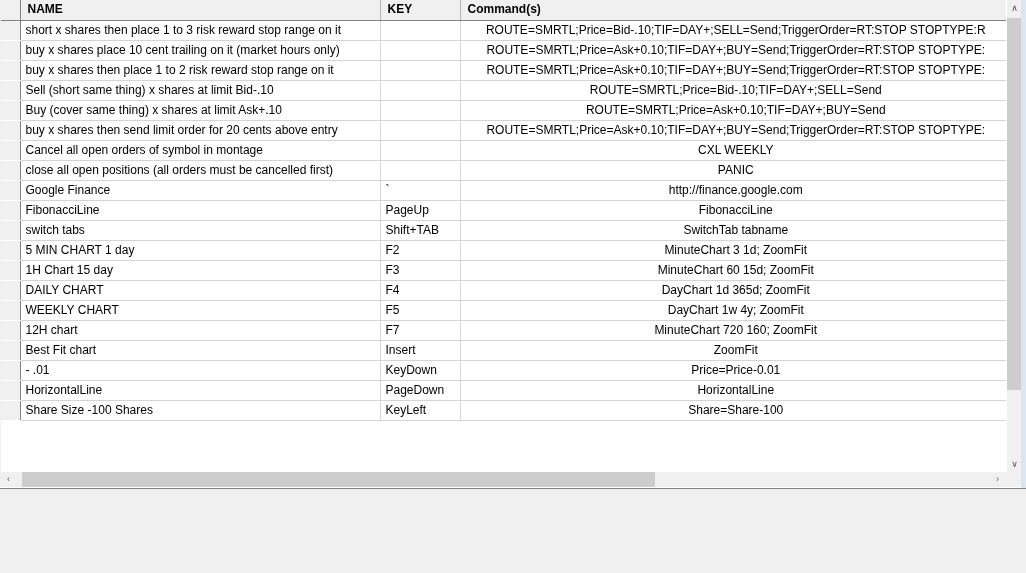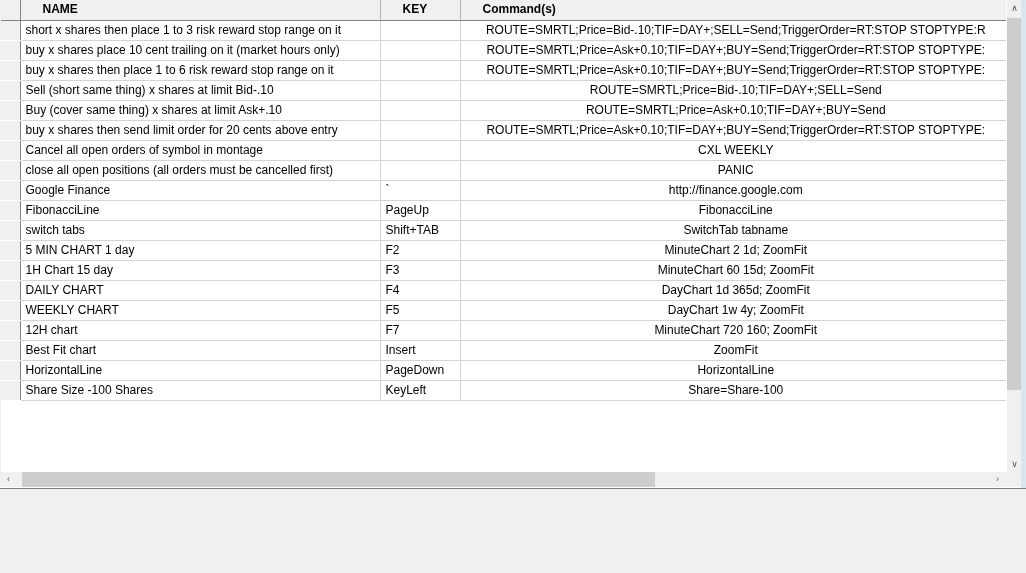--- a/index.html
+++ b/index.html
@@ -75,21 +75,21 @@
     overflow: hidden;
     box-sizing: border-box;
   }
 
   
   table.grid thead th {
     background: #f0f0f0;
     border-right: 1px solid #b4b4b4;
     border-bottom: 1px solid #828282;
     font-weight: bold;
-    padding-left: 22px;
+    padding-left: 7px;
   }
   table.grid thead th.h-sel {
     padding-left: 0;
     background: #f0f0f0;
     border-right: 1px solid #828282;
   }
   table.grid thead th.h-cmd {
     border-right: none;
   }
 
@@ -246,21 +246,21 @@
               <td class="cmd">ROUTE=SMRTL;Price=Bid-.10;TIF=DAY+;SELL=Send;TriggerOrder=RT:STOP STOPTYPE:R</td>
             </tr>
             <tr>
               <td class="sel"></td>
               <td class="name">buy x shares place 10 cent trailing on it (market hours only)</td>
               <td class="key"></td>
               <td class="cmd">ROUTE=SMRTL;Price=Ask+0.10;TIF=DAY+;BUY=Send;TriggerOrder=RT:STOP STOPTYPE:</td>
             </tr>
             <tr>
               <td class="sel"></td>
-              <td class="name">buy x shares then place 1 to 6 risk reward stop range on it</td>
+              <td class="name">buy x shares then place 1 to 2 risk reward stop range on it</td>
               <td class="key"></td>
               <td class="cmd">ROUTE=SMRTL;Price=Ask+0.10;TIF=DAY+;BUY=Send;TriggerOrder=RT:STOP STOPTYPE:</td>
             </tr>
             <tr>
               <td class="sel"></td>
               <td class="name">Sell (short same thing) x shares at limit Bid-.10</td>
               <td class="key"></td>
               <td class="cmd">ROUTE=SMRTL;Price=Bid-.10;TIF=DAY+;SELL=Send</td>
             </tr>
             <tr>
@@ -302,21 +302,21 @@
             <tr>
               <td class="sel"></td>
               <td class="name">switch  tabs</td>
               <td class="key">Shift+TAB</td>
               <td class="cmd">SwitchTab tabname</td>
             </tr>
             <tr>
               <td class="sel"></td>
               <td class="name">5 MIN CHART 1 day</td>
               <td class="key">F2</td>
-              <td class="cmd">MinuteChart 2 1d; ZoomFit</td>
+              <td class="cmd">MinuteChart 3 1d; ZoomFit</td>
             </tr>
             <tr>
               <td class="sel"></td>
               <td class="name">1H Chart 15 day</td>
               <td class="key">F3</td>
               <td class="cmd">MinuteChart 60 15d; ZoomFit</td>
             </tr>
             <tr>
               <td class="sel"></td>
               <td class="name">DAILY CHART</td>
@@ -333,20 +333,26 @@
               <td class="sel"></td>
               <td class="name">12H chart</td>
               <td class="key">F7</td>
               <td class="cmd">MinuteChart 720 160; ZoomFit</td>
             </tr>
             <tr>
               <td class="sel"></td>
               <td class="name">Best Fit chart</td>
               <td class="key">Insert</td>
               <td class="cmd">ZoomFit</td>
+            </tr>
+            <tr>
+              <td class="sel"></td>
+              <td class="name">- .01</td>
+              <td class="key">KeyDown</td>
+              <td class="cmd">Price=Price-0.01</td>
             </tr>
             <tr>
               <td class="sel"></td>
               <td class="name">HorizontalLine</td>
               <td class="key">PageDown</td>
               <td class="cmd">HorizontalLine</td>
             </tr>
             <tr>
               <td class="sel"></td>
               <td class="name">Share Size -100 Shares</td>

